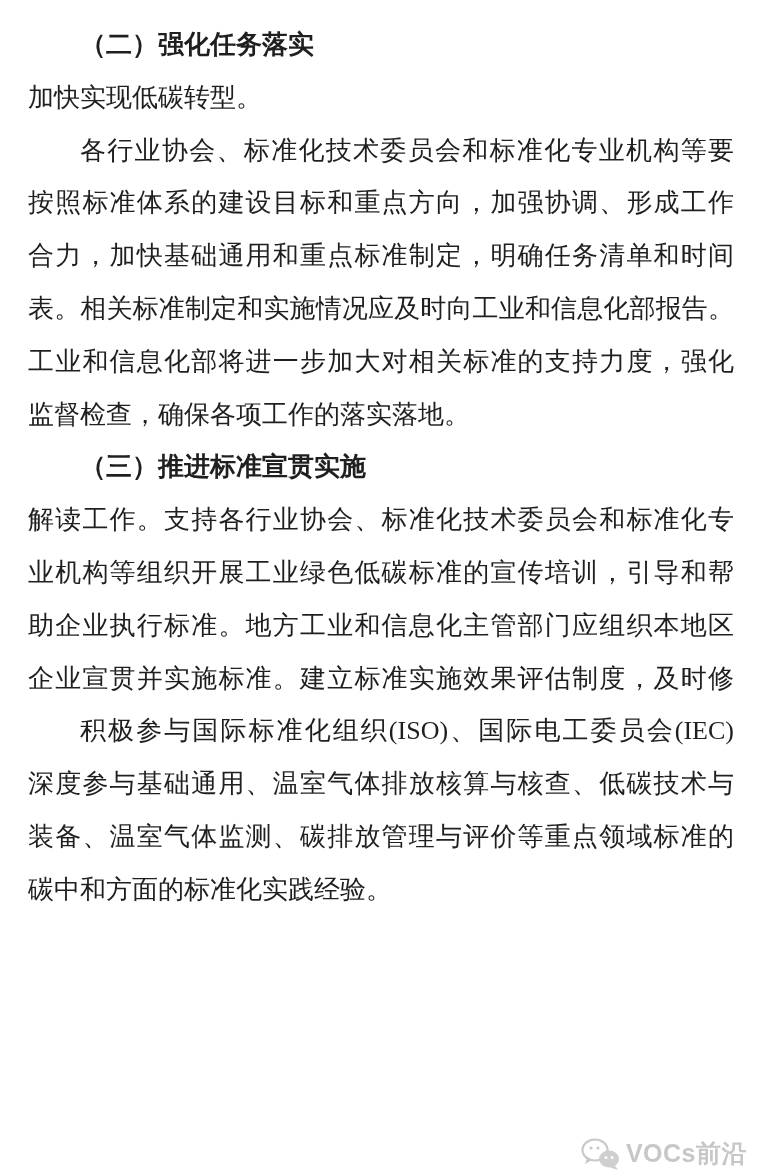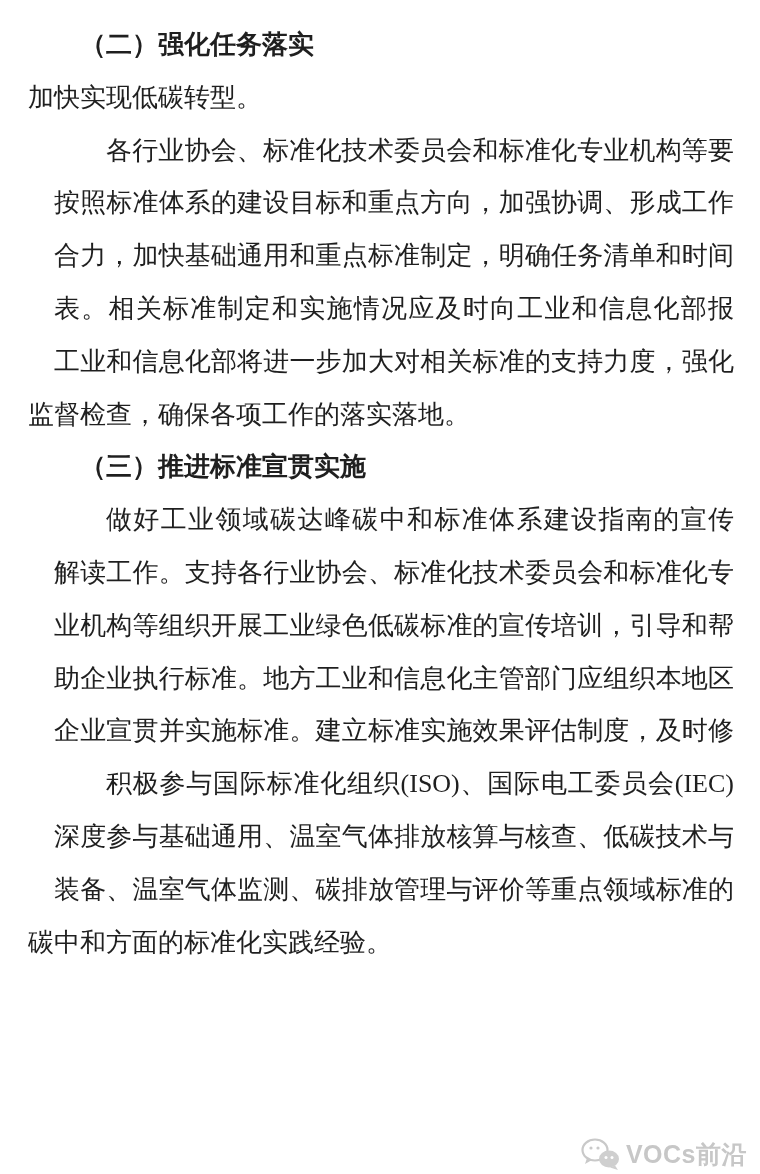--- a/index.html
+++ b/index.html
@@ -20,33 +20,33 @@
   }
   .line {
     height: 52.8px;
     line-height: 52.8px;
     font-size: 26px;
     text-align: justify;
     text-align-last: left;
     white-space: normal;
     overflow: hidden;
   }
-  .j { text-align-last: justify; margin-left: 26px; }
+  .j { text-align-last: justify; }
   .first { text-indent: 2em; }
   .heading {
     font-weight: bold;
     text-indent: 2em;
     text-align-last: left;
   }
   .watermark {
     position: absolute;
     top: 1137px;
     right: 13px;
     display: flex;
-    align-items: center;
+    align-items: flex-start;
     gap: 5px;
   }
   .wm-label {
     font-family: "Liberation Sans", "DejaVu Sans", sans-serif;
     font-size: 25px;
     font-weight: 600;
     color: #c7c7c7;
     letter-spacing: 0.5px;
   }
 </style>
@@ -58,21 +58,20 @@
 
   <div class="line">加快实现低碳转型。</div>
   <div class="line j first">各行业协会、标准化技术委员会和标准化专业机构等要</div>
   <div class="line j">按照标准体系的建设目标和重点方向，加强协调、形成工作</div>
   <div class="line j">合力，加快基础通用和重点标准制定，明确任务清单和时间</div>
   <div class="line j">表。相关标准制定和实施情况应及时向工业和信息化部报告。</div>
   <div class="line j">工业和信息化部将进一步加大对相关标准的支持力度，强化</div>
   <div class="line">监督检查，确保各项工作的落实落地。</div>
 
   <div class="line heading">（三）推进标准宣贯实施</div>
-  <div class="line j first">做好工业领域碳达峰碳中和标准体系建设指南的宣传</div>
   <div class="line j">解读工作。支持各行业协会、标准化技术委员会和标准化专</div>
   <div class="line j">业机构等组织开展工业绿色低碳标准的宣传培训，引导和帮</div>
   <div class="line j">助企业执行标准。地方工业和信息化主管部门应组织本地区</div>
   <div class="line j">企业宣贯并实施标准。建立标准实施效果评估制度，及时修</div>
 
   <div class="line j first">积极参与国际标准化组织(ISO)、国际电工委员会(IEC)</div>
   <div class="line j">深度参与基础通用、温室气体排放核算与核查、低碳技术与</div>
   <div class="line j">装备、温室气体监测、碳排放管理与评价等重点领域标准的</div>
   <div class="line">碳中和方面的标准化实践经验。</div>
 </div>

